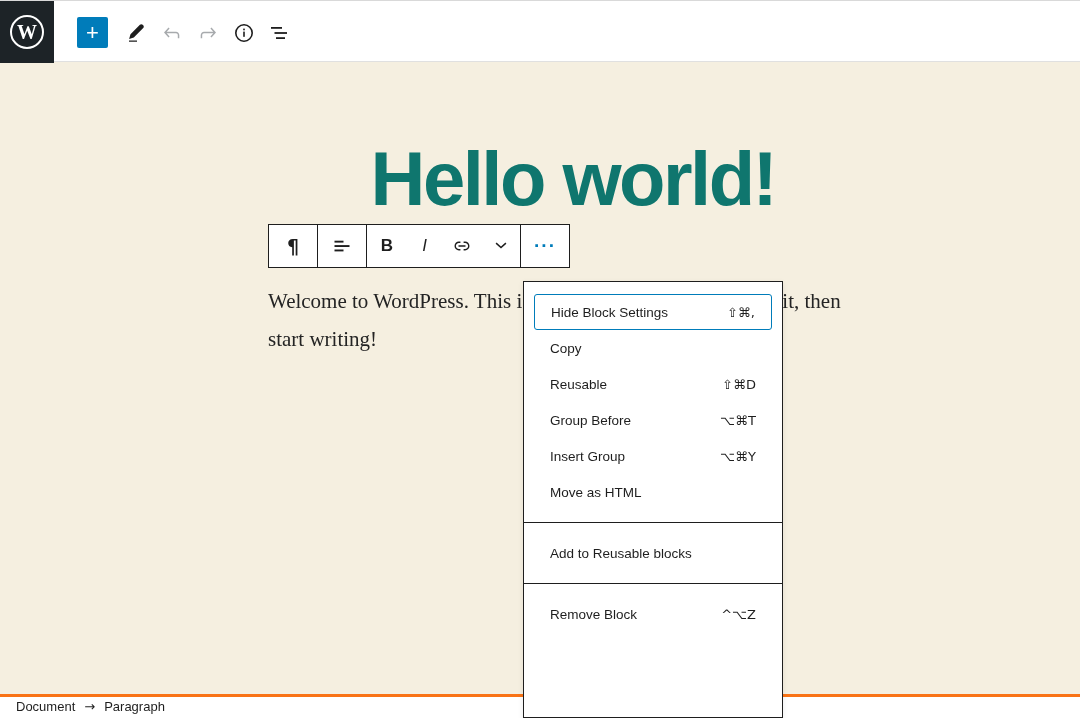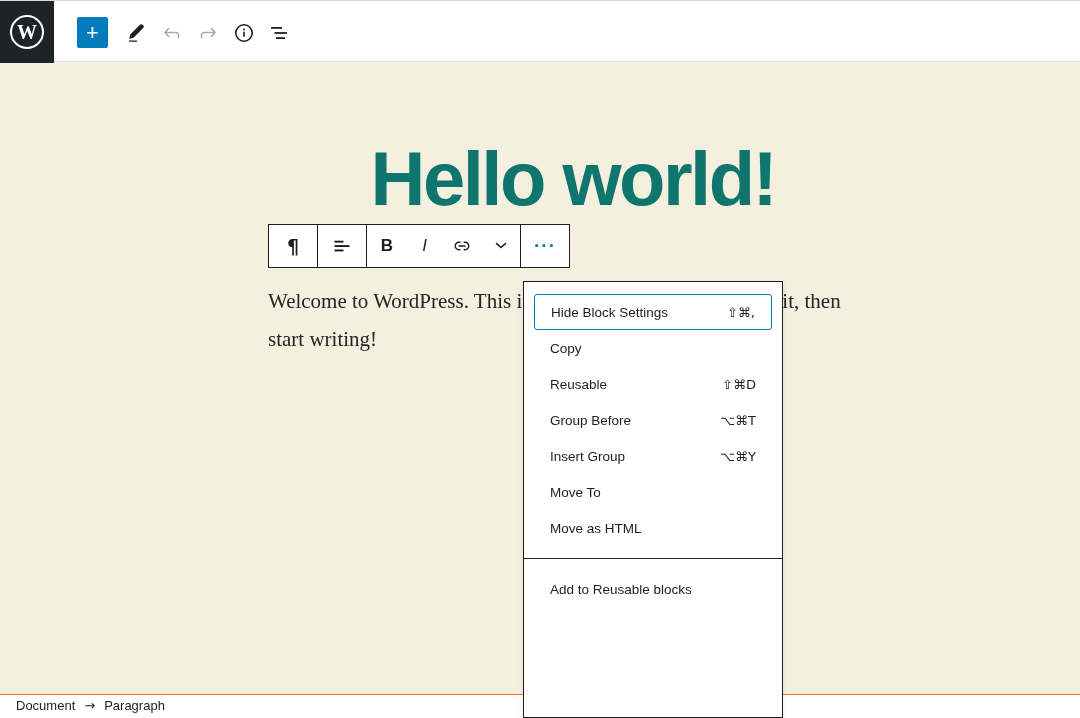--- a/index.html
+++ b/index.html
@@ -48,21 +48,21 @@
     border:1px solid #1e1e1e; z-index:20; box-shadow:0 2px 6px rgba(0,0,0,.08); overflow:hidden; }
   .menu-section { padding:12px 10px; }
   .menu-section + .menu-section { border-top:1px solid #1e1e1e; }
   .menu-item { height:36px; display:flex; align-items:center; justify-content:space-between;
     padding:0 16px; font-size:13.5px; color:#1e1e1e; cursor:pointer; border-radius:2px; }
   .menu-item.focused { border:1.5px solid #007cba; border-radius:3px; }
   .mi-shortcut { color:#1e1e1e; font-family:"DejaVu Sans",sans-serif; font-size:13px; }
 
   
   .bottom-bar { position:absolute; left:0; bottom:0; width:1080px; height:24px; background:#fff;
-    border-top:1px solid #f97316; display:flex; align-items:center; gap:9px;
+    border-top:3px solid #f97316; display:flex; align-items:center; gap:9px;
     padding:0 0 2px 16px; font-size:13px; color:#1e1e1e; z-index:10; }
   .crumb { cursor:pointer; }
   .crumb-sep { color:#1e1e1e; font-family:"DejaVu Sans",sans-serif; }
 </style>
 </head>
 <body>
 
 <div class="stage">
 
   <div class="topbar">
@@ -182,32 +182,34 @@
       </div>
       <div class="menu-item">
         <span>Group Before</span>
         <span class="mi-shortcut">⌥⌘T</span>
       </div>
       <div class="menu-item">
         <span>Insert Group</span>
         <span class="mi-shortcut">⌥⌘Y</span>
       </div>
       <div class="menu-item">
-        <span>Move To</span>
-        <span class="mi-shortcut"></span>
-      </div>
-      <div class="menu-item">
         <span>Move as HTML</span>
         <span class="mi-shortcut"></span>
       </div>
     </div>
     <div class="menu-section">
       <div class="menu-item">
         <span>Add to Reusable blocks</span>
         <span class="mi-shortcut"></span>
+      </div>
+    </div>
+    <div class="menu-section">
+      <div class="menu-item">
+        <span>Remove Block</span>
+        <span class="mi-shortcut">^⌥Z</span>
       </div>
     </div>
   </div>
 
   <div class="bottom-bar">
     <span class="crumb">Document</span>
     <span class="crumb-sep">→</span>
     <span class="crumb">Paragraph</span>
   </div>
 

